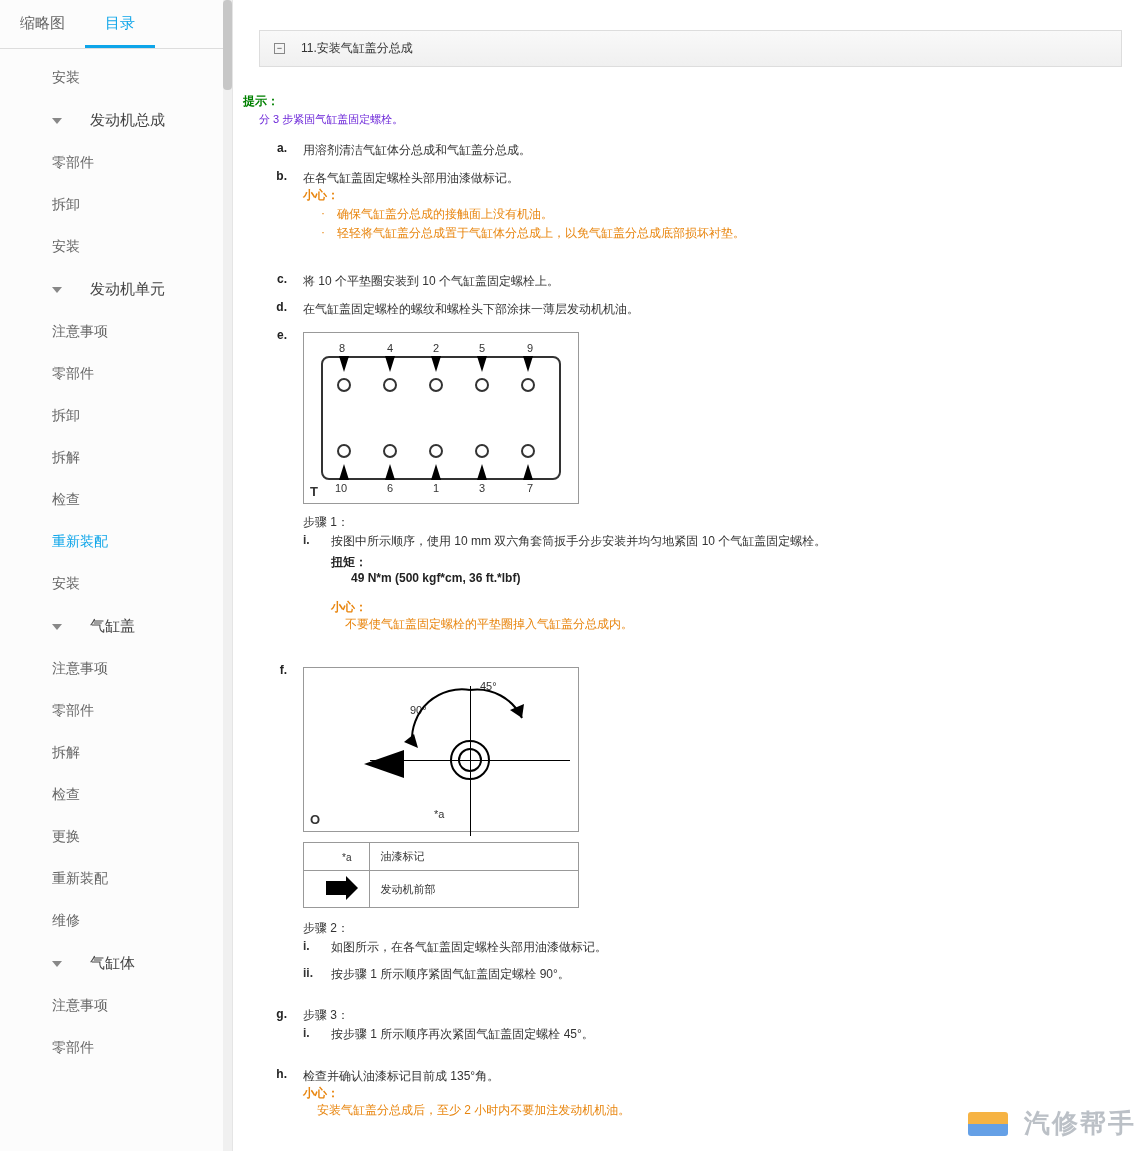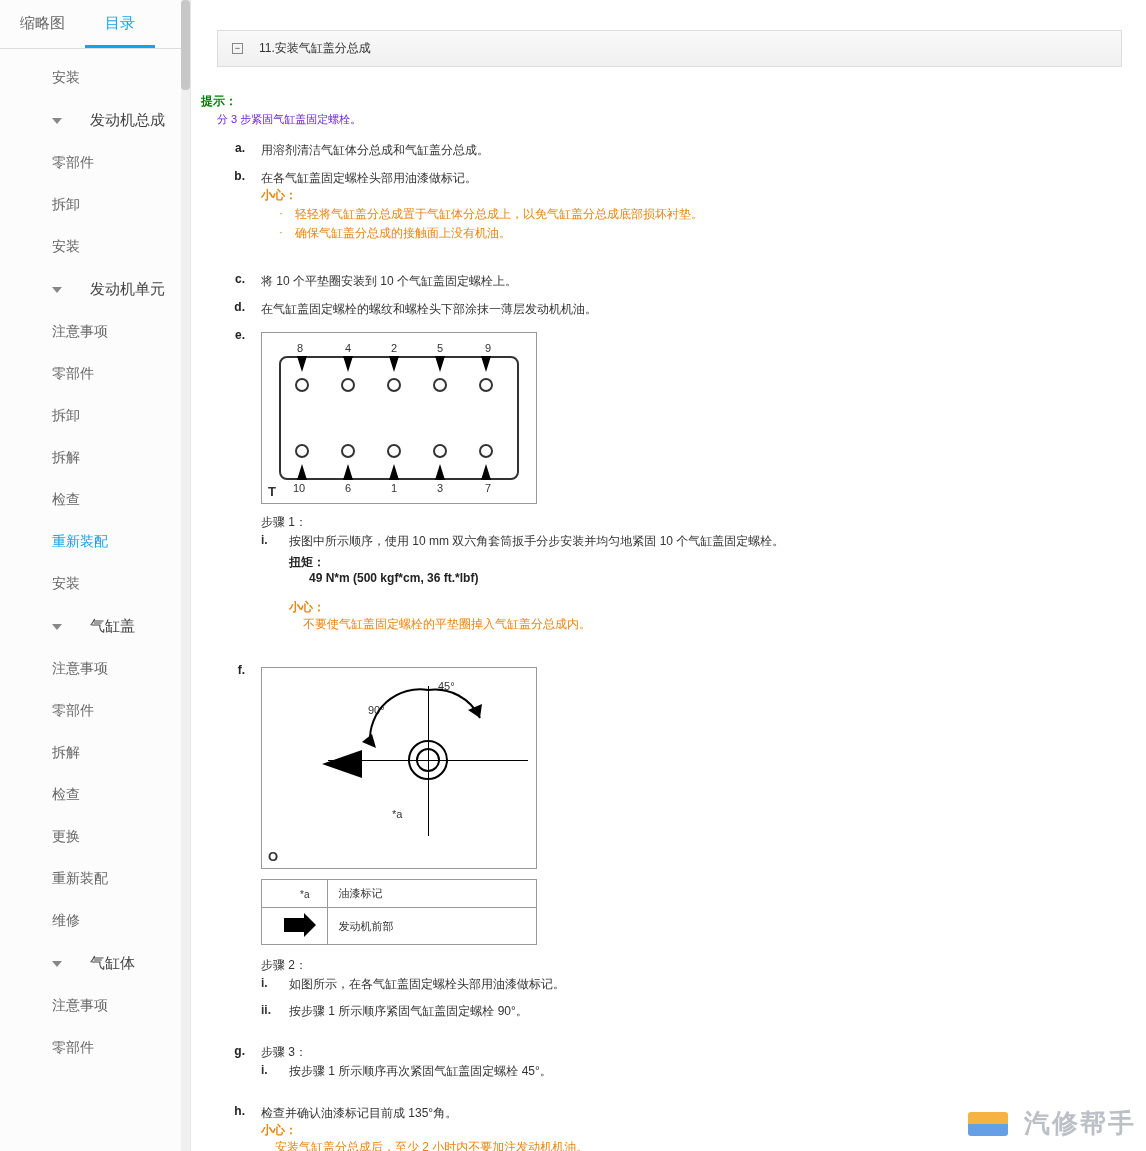--- a/index.html
+++ b/index.html
@@ -1,17 +1,17 @@
 <!DOCTYPE html>
 <html><head>
 <meta charset="utf-8">
 <style>
 *{box-sizing:border-box;margin:0;padding:0}
 body{font-family:Arial,"Microsoft YaHei",sans-serif;font-size:12px;background:#fff;color:#333;display:flex;width:1146px;height:1151px;overflow:hidden}
-.sidebar{width:191px;background:#fcfcfc;border-right:1px solid #e5e5e5;height:100%;overflow-y:auto;flex-shrink:0;position:relative}
+.sidebar{width:233px;background:#fcfcfc;border-right:1px solid #e5e5e5;height:100%;overflow-y:auto;flex-shrink:0;position:relative}
 .scroll-track{position:absolute;right:0;top:0;bottom:0;width:9px;background:#f0f0f0}
 .scroll-thumb{position:absolute;right:0;top:0;width:9px;height:90px;background:#c7c7c7;border-radius:4px}
 .tabs{display:flex;border-bottom:1px solid #ddd;font-size:15px}
 .tab{padding:14px 20px 12px;color:#666;cursor:pointer}
 .tab.active{color:#0ea5e9;border-bottom:3px solid #0ea5e9}
 .tree{padding:8px 0 20px}
 .tree-item{padding:12px 0 12px 20px;color:#555;font-size:15px;cursor:pointer;display:flex;align-items:center}
 .tree-item.level2{padding-left:52px;font-size:14px;color:#666}
 .tree-item.group-label{font-size:15px;color:#444;padding-left:0}
 .caret{display:inline-block;width:0;height:0;border-left:5px solid transparent;border-right:5px solid transparent;border-top:6px solid #888;margin-right:28px;margin-left:52px}
@@ -26,21 +26,21 @@
 .step-marker{width:44px;flex-shrink:0;font-weight:bold;color:#222;text-align:right;padding-right:16px}
 .step-body{flex:1}
 .step-text{color:#333;line-height:1.5}
 .caution{color:#e8850e;font-size:12px}
 .caution-label{font-weight:bold}
 .caution-item{padding-left:34px;position:relative;margin-top:2px}
 .caution-item::before{content:"·";position:absolute;left:18px}
 .diagram{border:1px solid #999;background:#fff;margin:4px 0 10px;display:flex;align-items:center;justify-content:center;position:relative}
 .diagram-letter{position:absolute;left:6px;bottom:4px;font-weight:bold;font-size:13px}
 .diagram1{width:276px;height:172px}
-.diagram2{width:276px;height:202px}
+.diagram2{width:276px;height:165px}
 .engine-box{width:240px;height:124px;border:2px solid #333;border-radius:8px;position:relative;background:#fff}
 .bolt-hole{position:absolute;width:14px;height:14px;border:2px solid #333;border-radius:50%;background:#fff}
 .arrow-down{position:absolute;width:0;height:0;border-left:5px solid transparent;border-right:5px solid transparent;border-top:16px solid #000}
 .arrow-up{position:absolute;width:0;height:0;border-left:5px solid transparent;border-right:5px solid transparent;border-bottom:16px solid #000}
 .num-label{position:absolute;font-size:11px}
 .rotation-diagram{position:relative;width:100%;height:100%}
 .big-arrow{position:absolute;left:60px;top:82px;width:0;height:0;border-top:14px solid transparent;border-bottom:14px solid transparent;border-right:40px solid #000}
 .gear{position:absolute;left:146px;top:72px;width:40px;height:40px;border:2px solid #000;border-radius:50%}
 .gear-inner{position:absolute;left:154px;top:80px;width:24px;height:24px;border:2px solid #000;border-radius:50%}
 .vert-line{position:absolute;left:166px;top:18px;width:1px;height:150px;background:#000}
@@ -133,22 +133,22 @@
           <div class="step-text">用溶剂清洁气缸体分总成和气缸盖分总成。</div>
         </div>
       </div>
 
     <div class="step">
         <div class="step-marker">b.</div>
         <div class="step-body">
       <div class="step-text">在各气缸盖固定螺栓头部用油漆做标记。</div>
       <div class="caution">
         <div class="caution-label">小心：</div>
+        <div class="caution-item">确保气缸盖分总成的接触面上没有机油。</div>
         <div class="caution-item">轻轻将气缸盖分总成置于气缸体分总成上，以免气缸盖分总成底部损坏衬垫。</div>
-        <div class="caution-item">确保气缸盖分总成的接触面上没有机油。</div>
       </div>
     </div>
       </div>
 
     <div class="step" style="margin-top:30px">
         <div class="step-marker">c.</div>
         <div class="step-body">
           <div class="step-text">将 10 个平垫圈安装到 10 个气缸盖固定螺栓上。</div>
         </div>
       </div>

